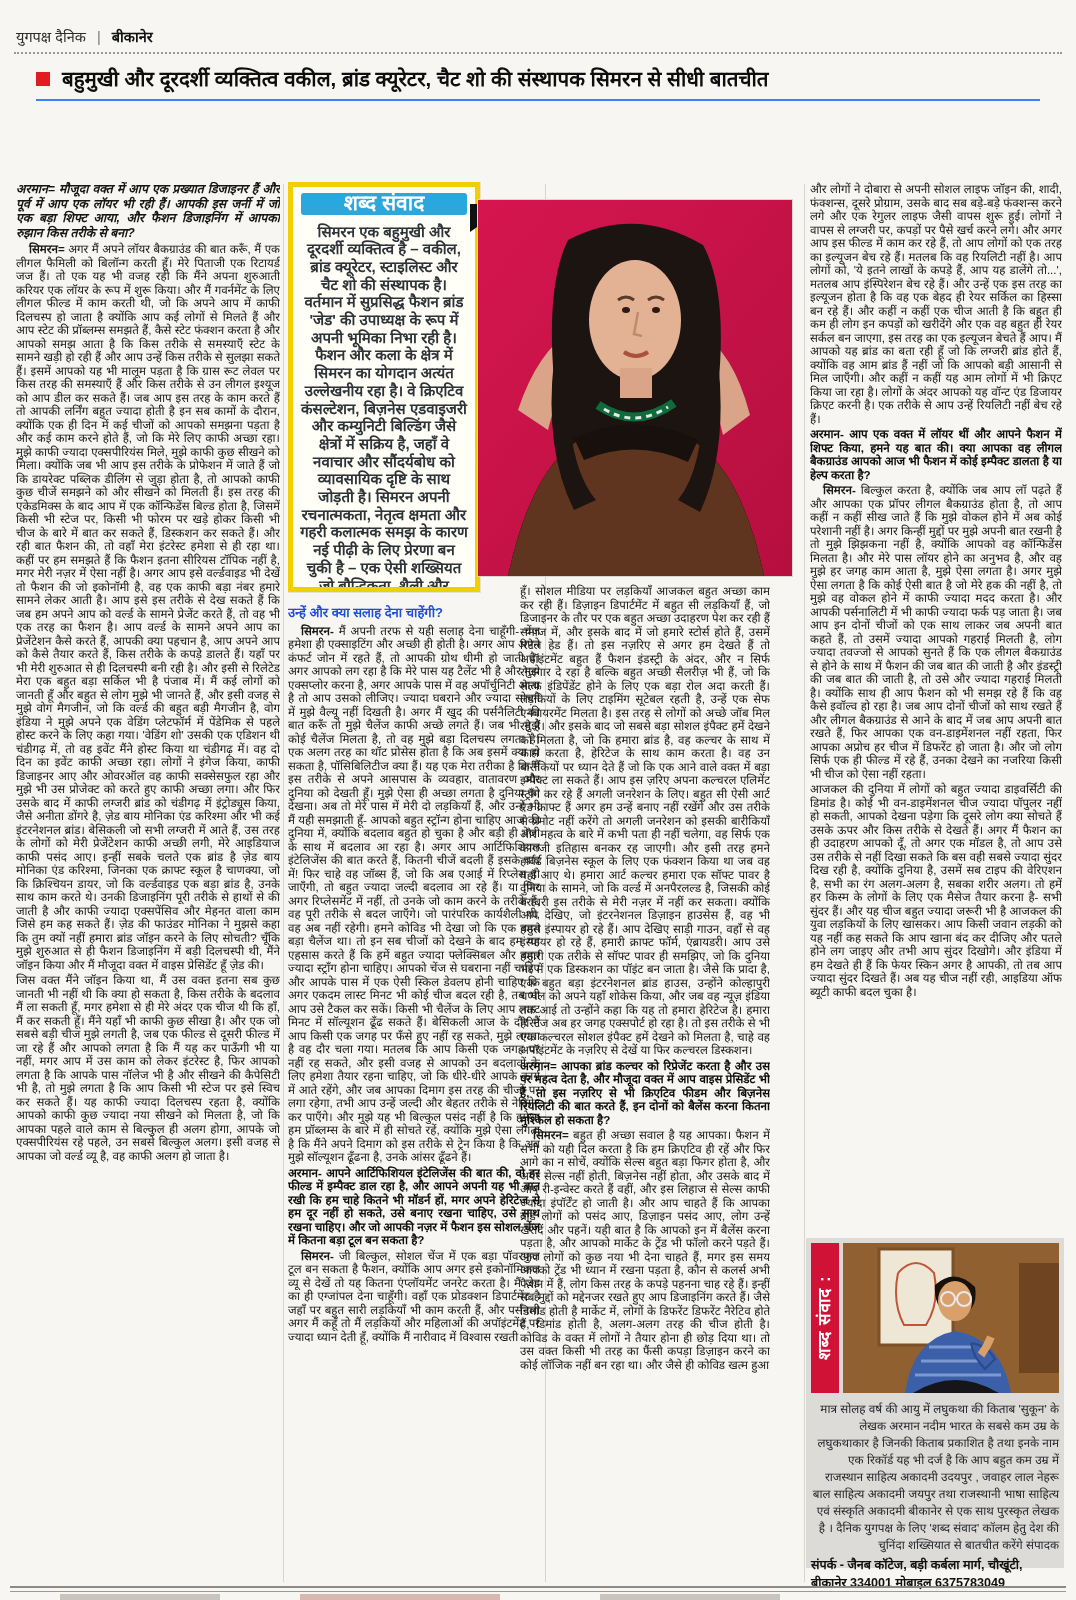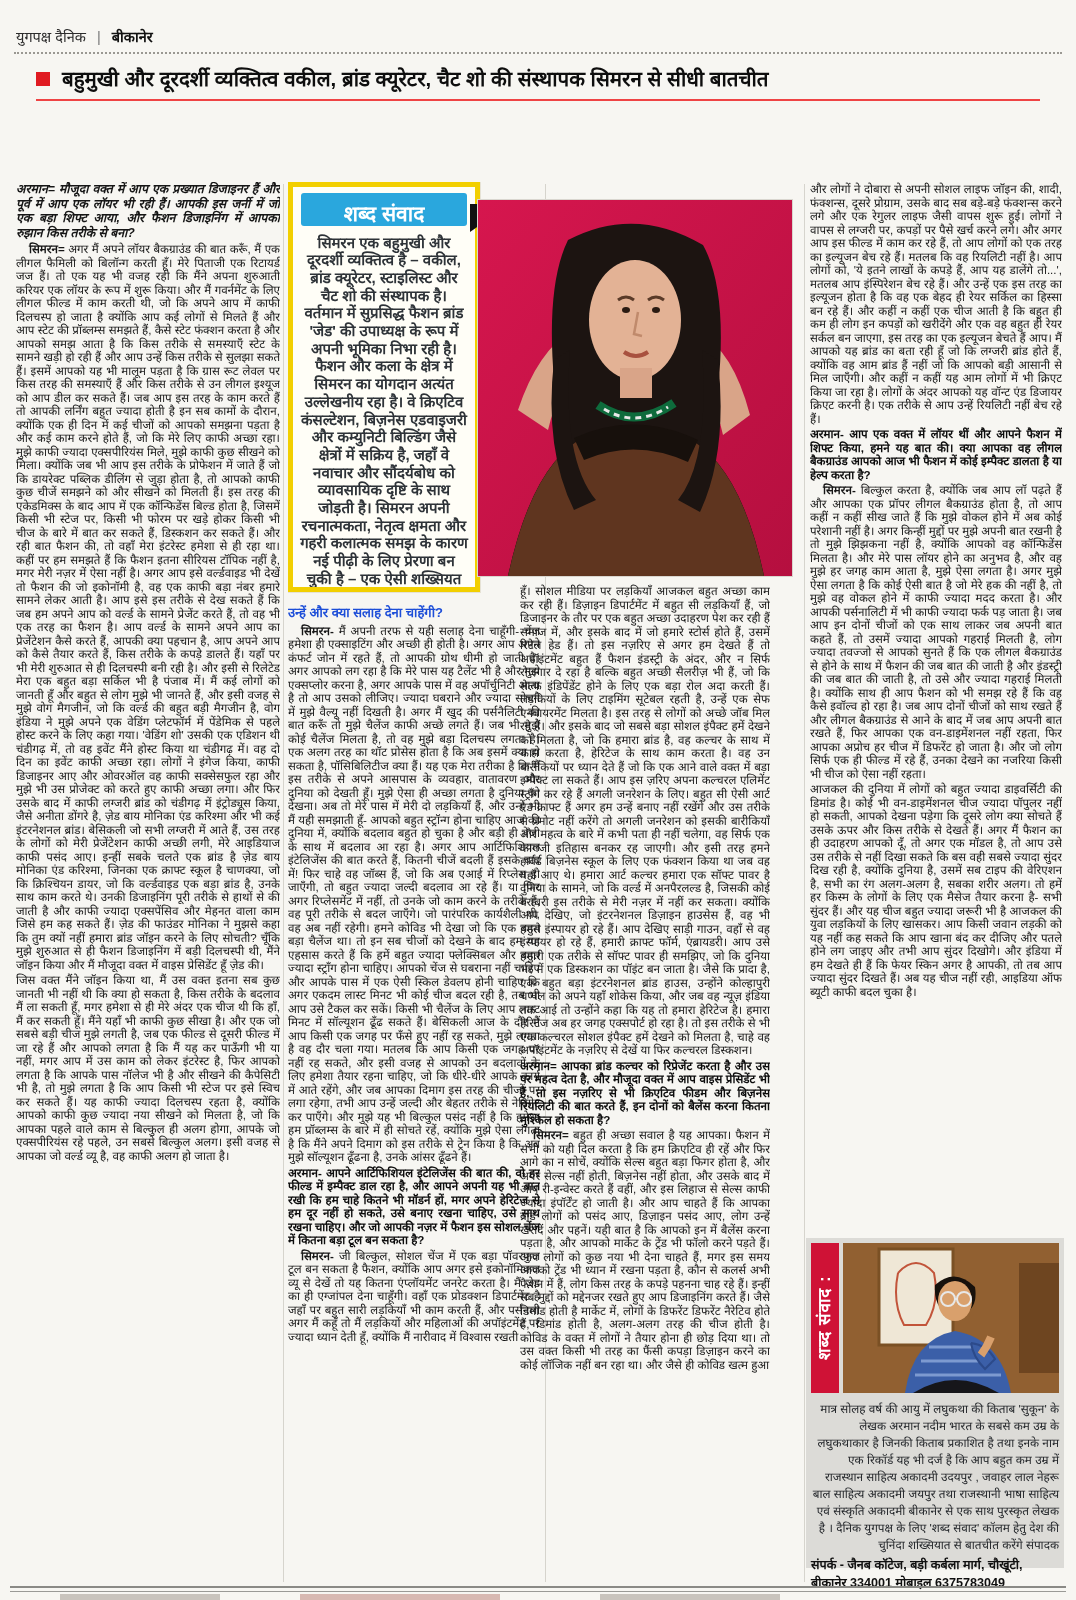--- a/index.html
+++ b/index.html
@@ -8,21 +8,21 @@
 
   
   .masthead{position:absolute;left:16px;top:26px;font-size:14.5px;color:#2b2b2b;}
   .masthead .paper{font-weight:500;}
   .masthead .div{color:#777;margin:0 7px;}
   .masthead .city{font-weight:bold;color:#111;}
   .mast-rule{position:absolute;left:14px;top:52px;width:1048px;border-top:2px dotted #9a9892;}
 
   
   .kicker{position:absolute;left:36px;top:64px;width:1004px;font-size:20.5px;font-weight:bold;
-          color:#0e0e0e;padding-bottom:7px;border-bottom:2px solid #ef4444;}
+          color:#0e0e0e;padding-bottom:7px;border-bottom:2px solid #3b82f6;}
   .kicker-bullet{display:inline-block;width:14px;height:14px;background:#e01b22;margin-right:12px;}
 
   
   .headline{position:absolute;left:14px;top:100px;width:1048px;font-size:44px;font-weight:800;
             color:#070707;white-space:nowrap;overflow:hidden;letter-spacing:-1px;}
 
   
   .vsep{position:absolute;top:184px;height:1398px;width:1px;background:#d6d4cd;}
   .col{position:absolute;top:182px;font-size:11.6px;line-height:13.5px;text-align:justify;
        color:#161616;overflow:hidden;box-sizing:border-box;}
@@ -34,21 +34,21 @@
   #col2{left:288px;width:252px;height:1400px;}
   #col3{left:520px;width:250px;height:1400px;padding-top:402px;}
   #col4{left:810px;width:252px;height:1056px;}
   .subhead{font-size:13px;font-weight:bold;margin:14px 0 4px 0;color:#1d4ed8;}
 
   
   .infobox{width:192px;box-sizing:border-box;border:5px solid #f2cf00;background:#fffef7;
            padding:5px 7px 6px;height:410px;overflow:hidden;margin-bottom:10px;
            box-shadow:0 0 0 1px #e6e2d5;}
   .infobox-title{background:#2aa7dd;color:#fff;font-size:21px;font-weight:bold;text-align:center;
-                 padding:14px 0 5px;margin:1px 1px 8px;border-radius:3px;}
+                 padding:3px 0 5px;margin:1px 1px 8px;border-radius:3px;}
   .infobox-body{font-size:15px;line-height:17.7px;font-weight:700;color:#2e3338;text-align:center;}
 
   
   .main-photo{position:absolute;left:478px;top:200px;width:314px;height:376px;overflow:hidden;
               box-shadow:0 0 0 1px #d9d6cf;}
   .corner-tri{position:absolute;left:470px;top:204px;width:0;height:0;
               border-top:14px solid #111;border-bottom:14px solid transparent;
               border-left:20px solid #111;border-right:20px solid transparent;}
 
   

